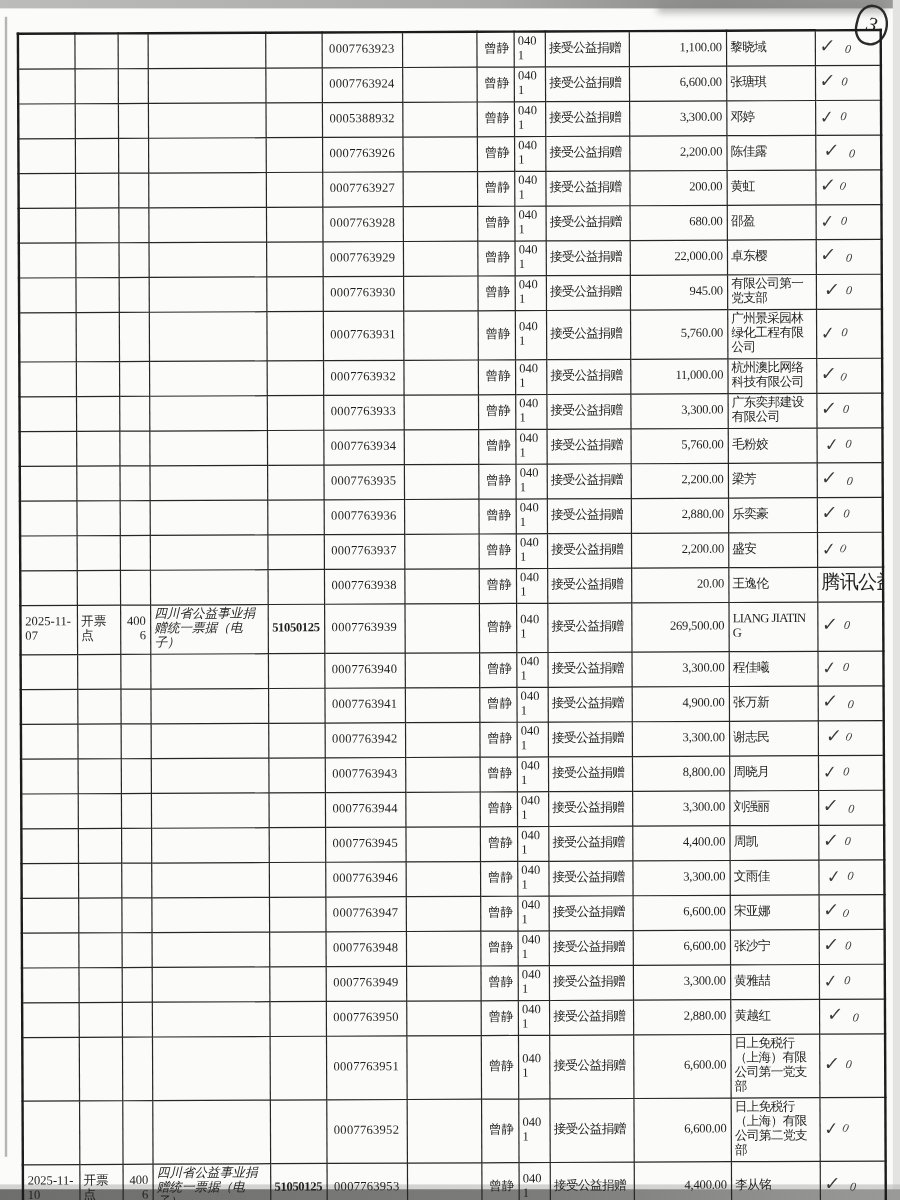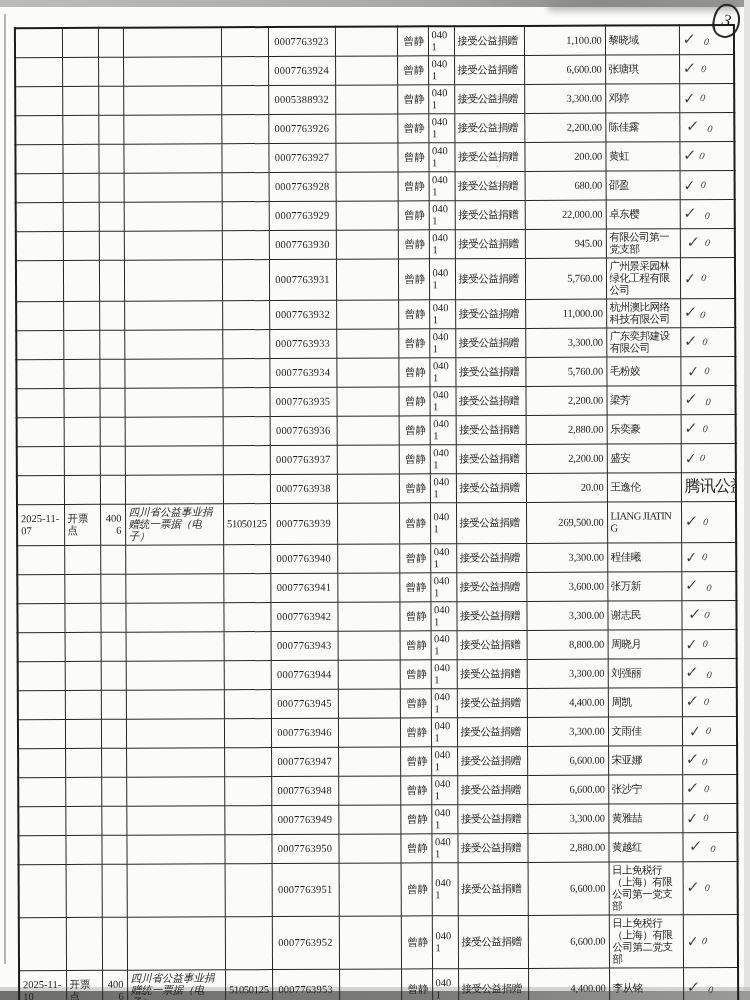--- a/index.html
+++ b/index.html
@@ -25,21 +25,21 @@
     transform:rotate(-0.25deg);transform-origin:40px 20px;
     border:2px solid #1c1c1c;}
   table.ledger td{border:1px solid #262626;color:#1f1f1f;font-size:10.5px;
     line-height:12px;padding:2px 3px;vertical-align:middle;overflow:hidden;
     word-break:break-all;}
   table.ledger tr{height:24px;}
   td.c-date{text-align:left;padding:2px 2px;margin-top:17px;}
   td.c-point{padding:2px 1px;}
   td.c-code{text-align:right;padding:2px 1px;}
   td.c-doc{line-height:12px;font-style:italic;}
-  td.c-org{text-align:right;padding:2px 1px;font-size:10px;letter-spacing:-0.3px;}
+  td.c-org{text-align:center;padding:2px 1px;font-size:10px;letter-spacing:-0.3px;font-weight:bold;}
   td.c-inv{font-size:10px;letter-spacing:.2px;text-align:center;}
   td.c-op{text-align:right;padding:2px 1px;}
   td.c-tcode{text-align:left;padding:2px 1px;font-size:10px;}
   td.c-item{padding:2px 2px;letter-spacing:-0.5px;margin-top:32px;}
   td.c-amt{text-align:right;padding-right:5px;font-size:10px;letter-spacing:-0.2px;}
   td.c-payer{padding:2px 2px;line-height:12.5px;letter-spacing:-0.5px;}
   td.c-check{white-space:nowrap;padding:1px 1px 1px 5px;}
 
   .chk-prefix{font-size:16px;letter-spacing:-0.7px;color:#1f1f1f;}
   .chk-mark{display:inline-block;font-size:15px;color:#3a3a3a;
@@ -391,21 +391,21 @@
     <td class="c-date"></td>
     <td class="c-point"></td>
     <td class="c-code"></td>
     <td class="c-doc"></td>
     <td class="c-org"></td>
     <td class="c-inv">0007763941</td>
     <td class="c-blank"></td>
     <td class="c-op">曾静</td>
     <td class="c-tcode">0401</td>
     <td class="c-item">接受公益捐赠</td>
-    <td class="c-amt">3,600.00</td>
+    <td class="c-amt">4,900.00</td>
     <td class="c-payer">张万新</td>
     <td class="c-check">
       <span class="chk-prefix"></span><span class="chk-mark">✓</span><span class="chk-zero">0</span>
     </td>
   </tr>
         <tr>
     <td class="c-date"></td>
     <td class="c-point"></td>
     <td class="c-code"></td>
     <td class="c-doc"></td>

